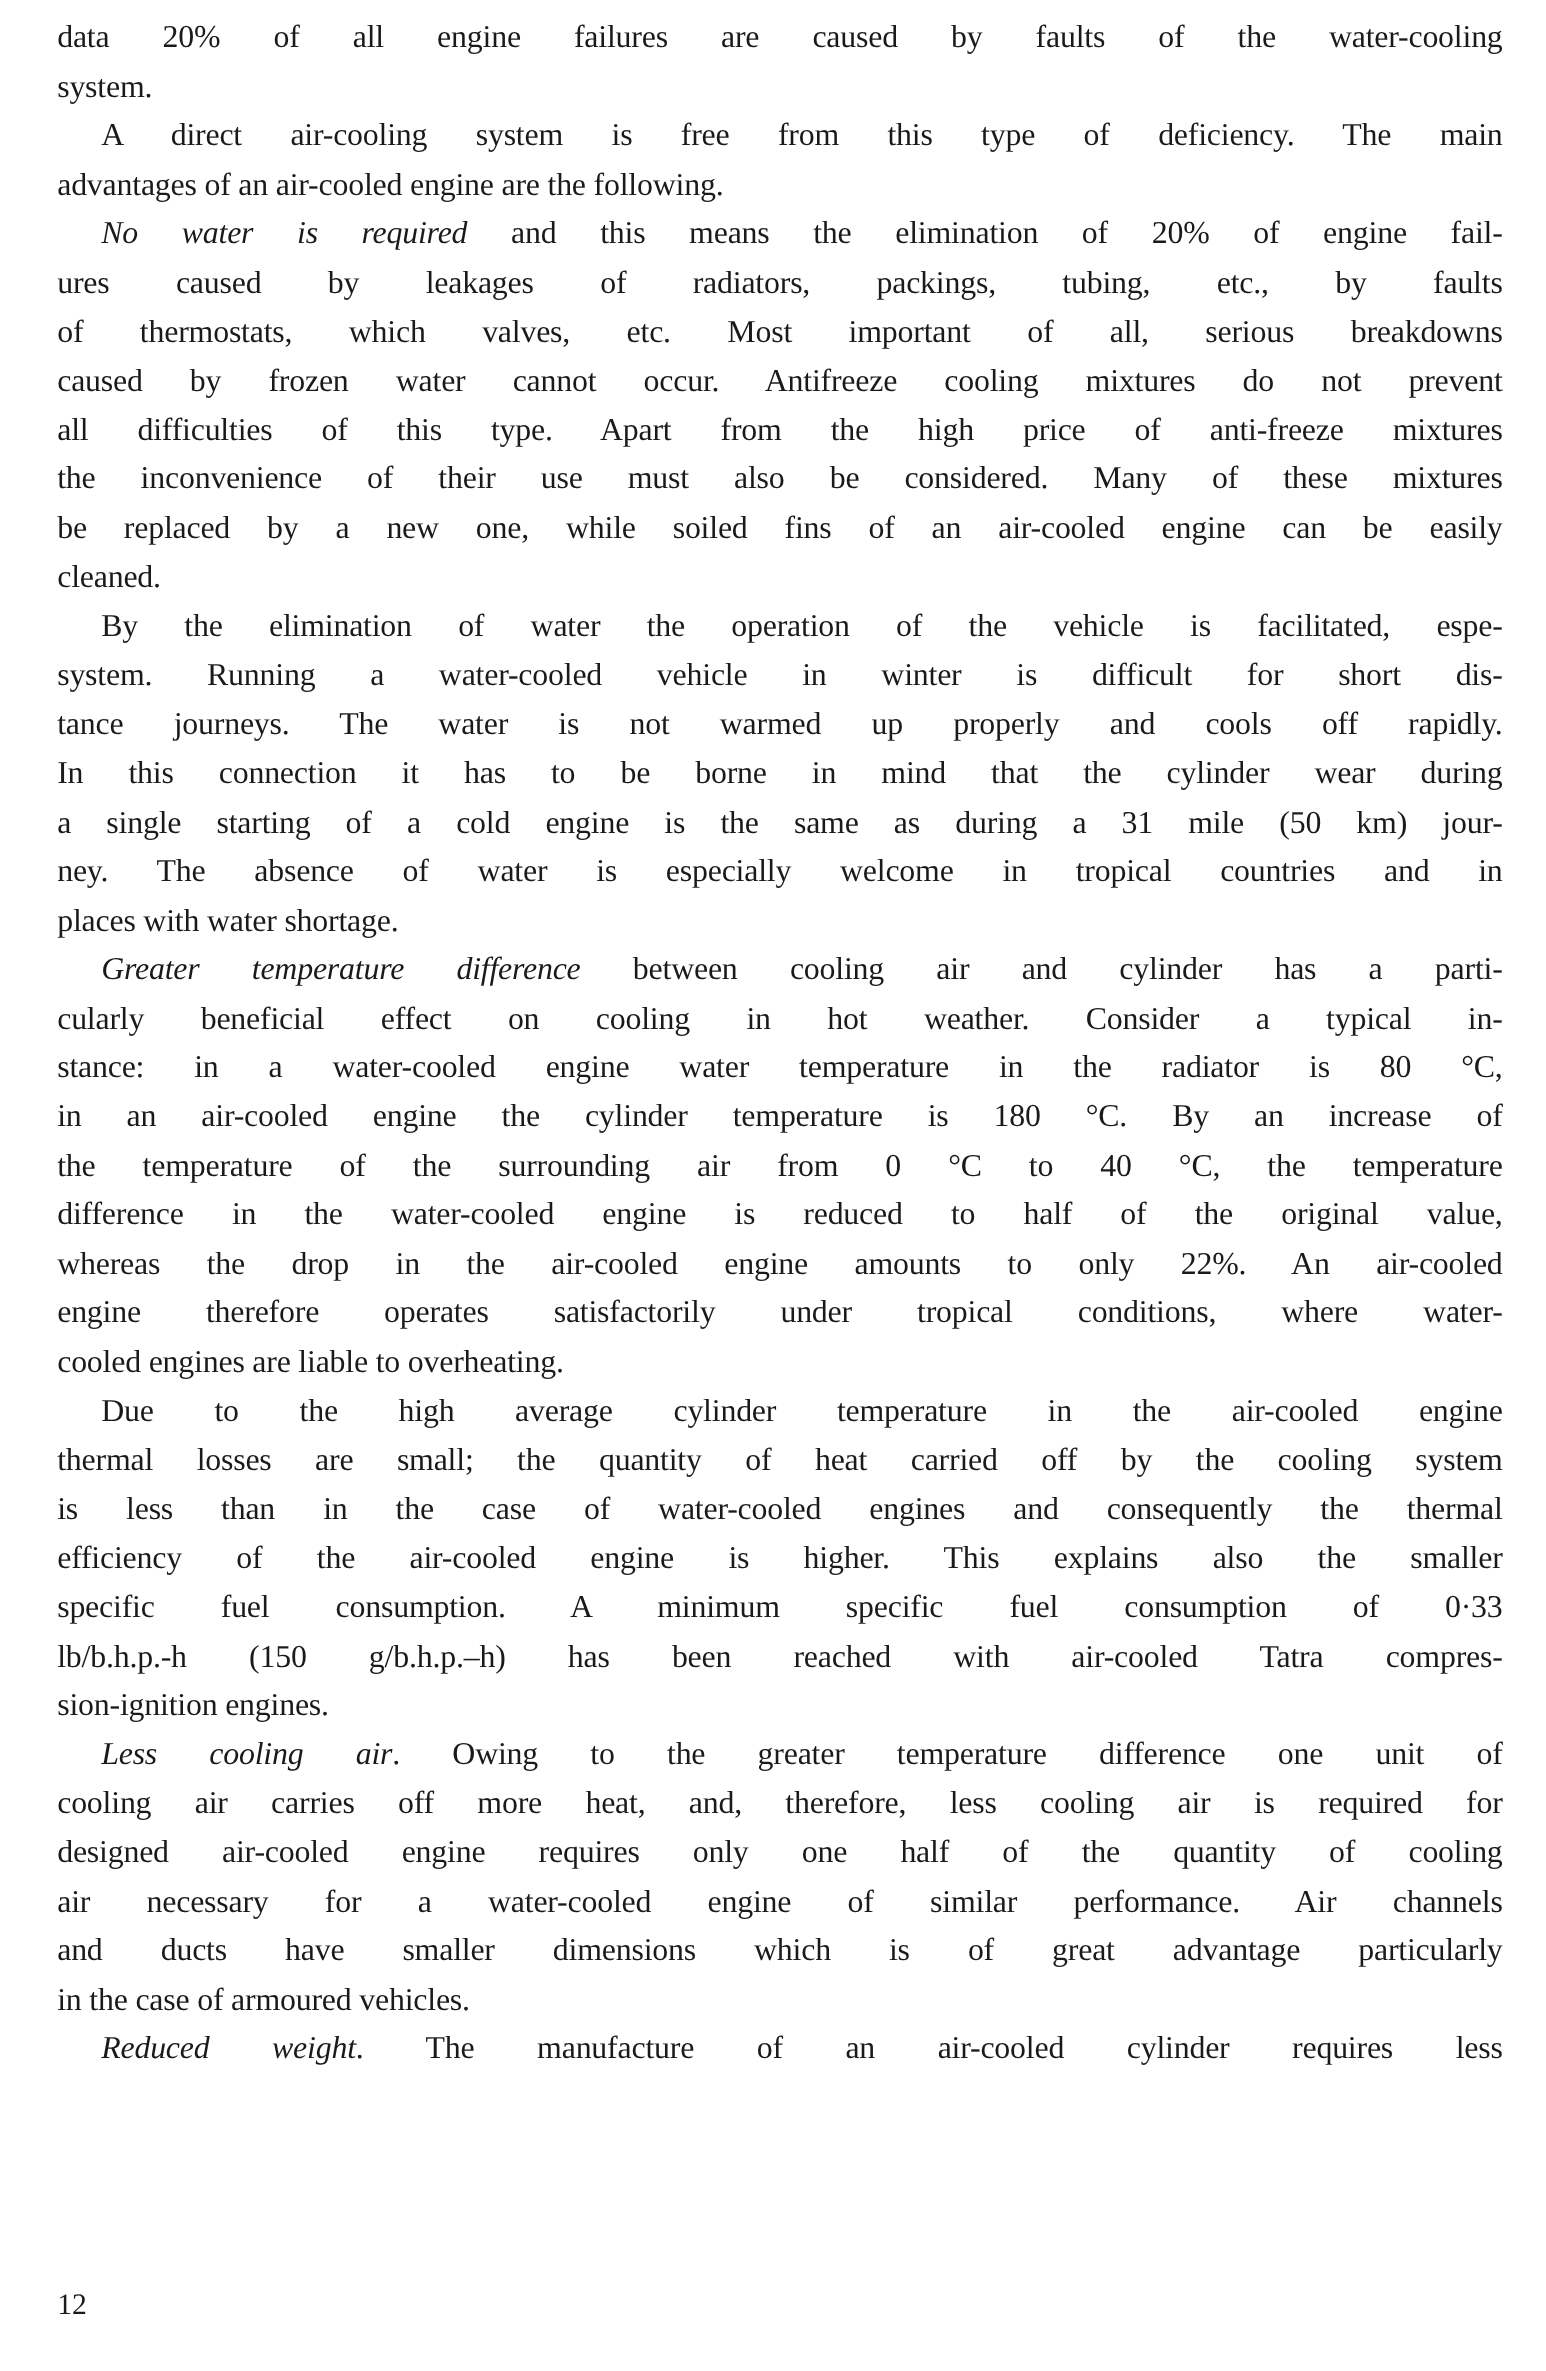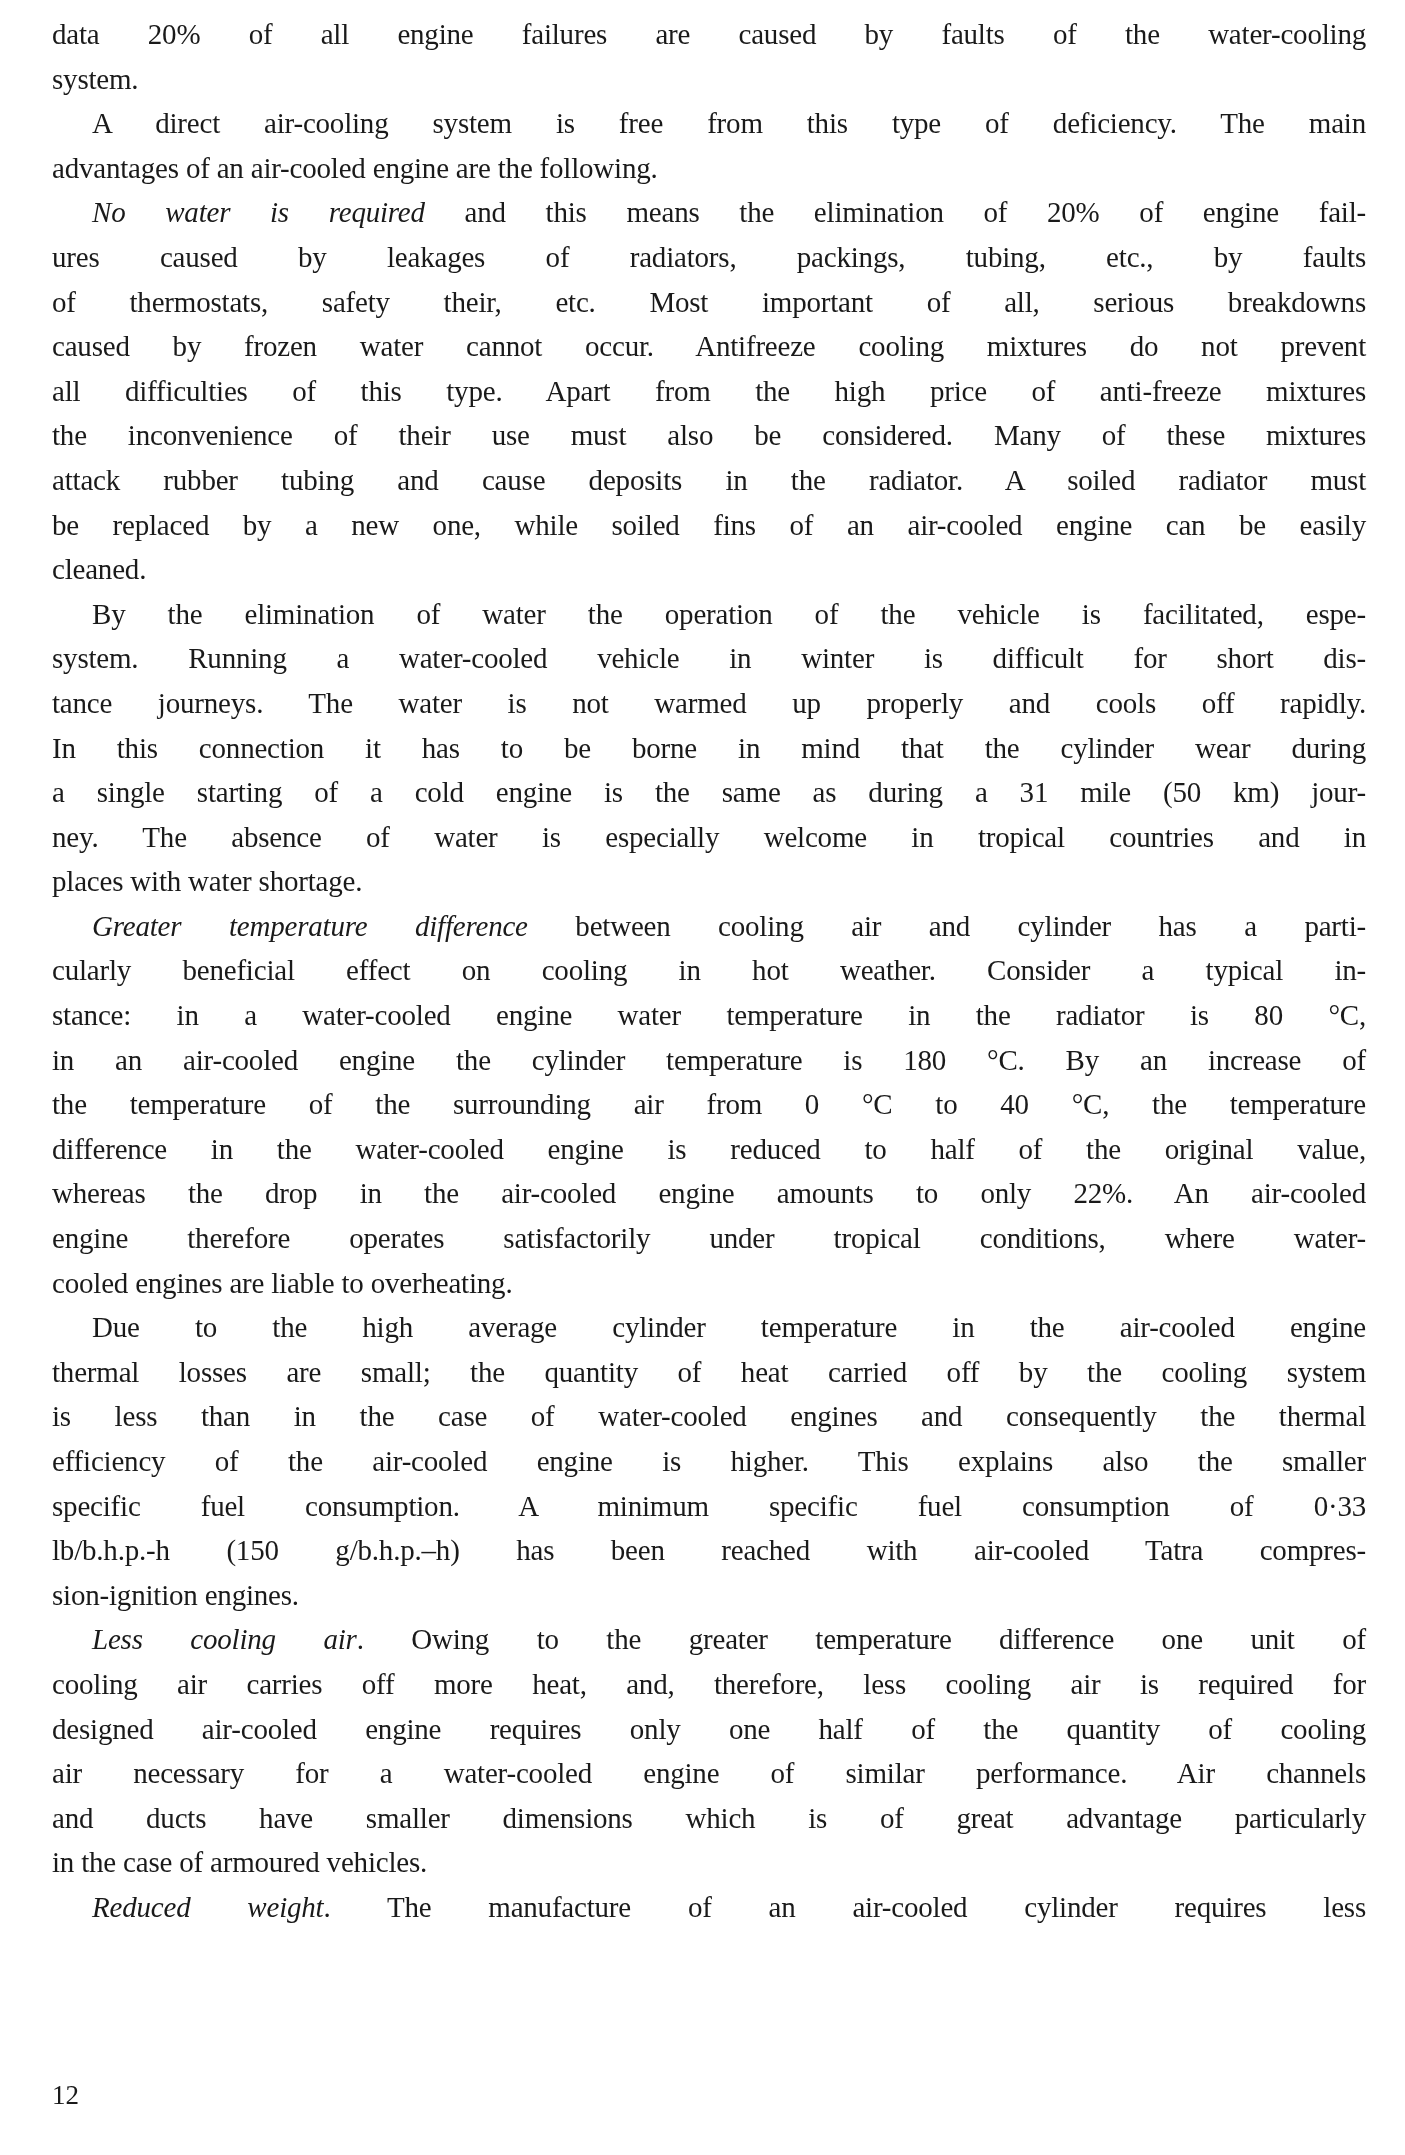--- a/index.html
+++ b/index.html
@@ -57,25 +57,24 @@
       <span class="line"><span>data 20% of all engine failures are caused by faults of the water-cooling</span></span>
       <span class="line last"><span>system.</span></span>
     </div>
     <div>
       <span class="line indent"><span>A direct air-cooling system is free from this type of deficiency. The main</span></span>
       <span class="line last"><span>advantages of an air-cooled engine are the following.</span></span>
     </div>
     <div>
       <span class="line indent"><em>No water is required</em><span> and this means the elimination of 20% of engine fail-</span></span>
       <span class="line"><span>ures caused by leakages of radiators, packings, tubing, etc., by faults</span></span>
-      <span class="line"><span>of thermostats, safety their, etc. Most important of all, serious breakdowns</span></span>
+      <span class="line"><span>of thermostats, which valves, etc. Most important of all, serious breakdowns</span></span>
       <span class="line"><span>caused by frozen water cannot occur. Antifreeze cooling mixtures do not prevent</span></span>
       <span class="line"><span>all difficulties of this type. Apart from the high price of anti-freeze mixtures</span></span>
       <span class="line"><span>the inconvenience of their use must also be considered. Many of these mixtures</span></span>
-      <span class="line"><span>attack rubber tubing and cause deposits in the radiator. A soiled radiator must</span></span>
       <span class="line"><span>be replaced by a new one, while soiled fins of an air-cooled engine can be easily</span></span>
       <span class="line last"><span>cleaned.</span></span>
     </div>
     <div>
       <span class="line indent"><span>By the elimination of water the operation of the vehicle is facilitated, espe-</span></span>
       <span class="line"><span>system. Running a water-cooled vehicle in winter is difficult for short dis-</span></span>
       <span class="line"><span>tance journeys. The water is not warmed up properly and cools off rapidly.</span></span>
       <span class="line"><span>In this connection it has to be borne in mind that the cylinder wear during</span></span>
       <span class="line"><span>a single starting of a cold engine is the same as during a 31 mile (50 km) jour-</span></span>
       <span class="line"><span>ney. The absence of water is especially welcome in tropical countries and in</span></span>

